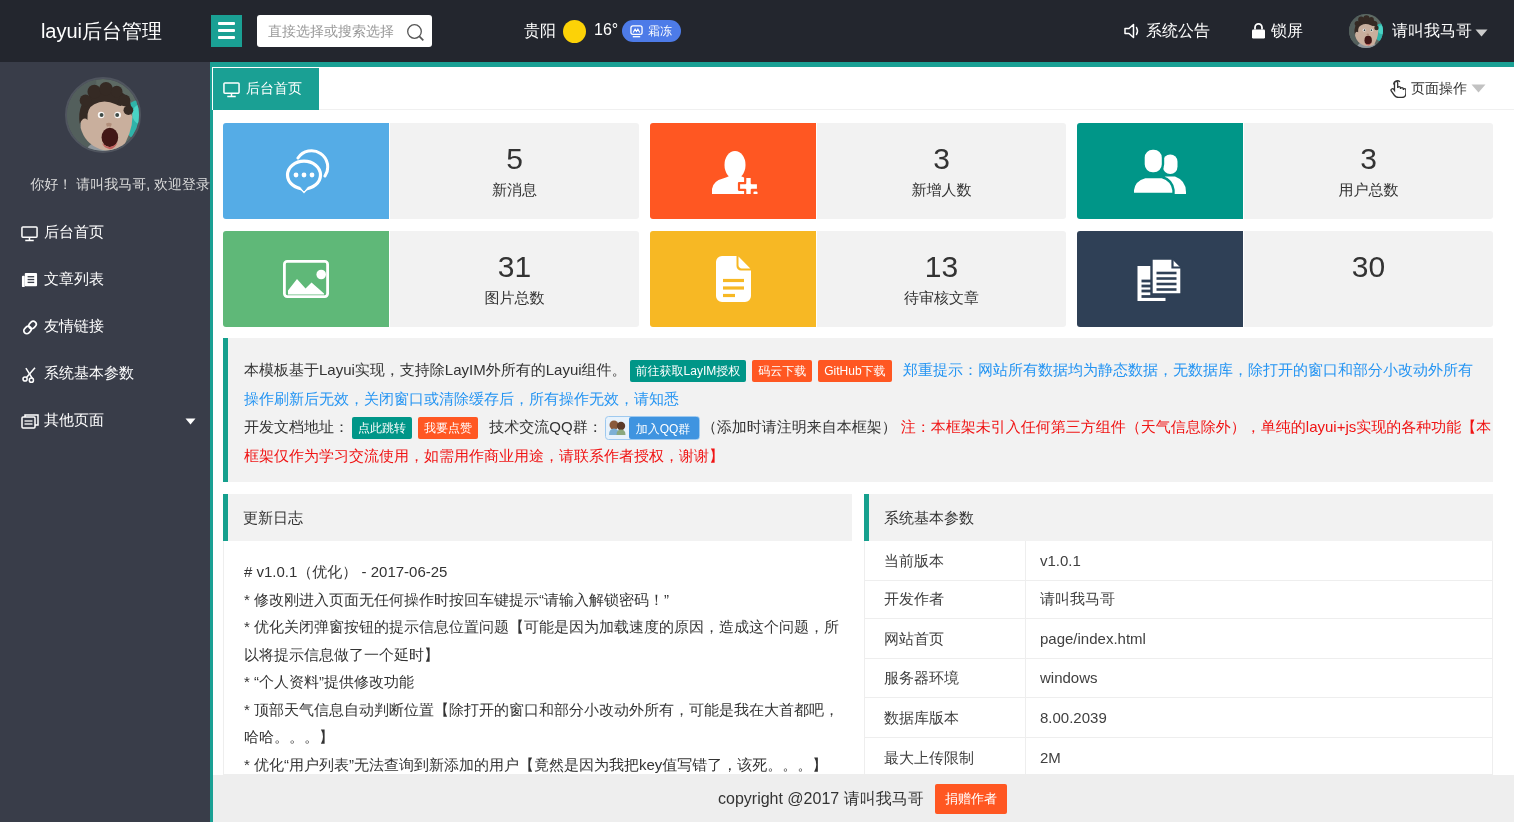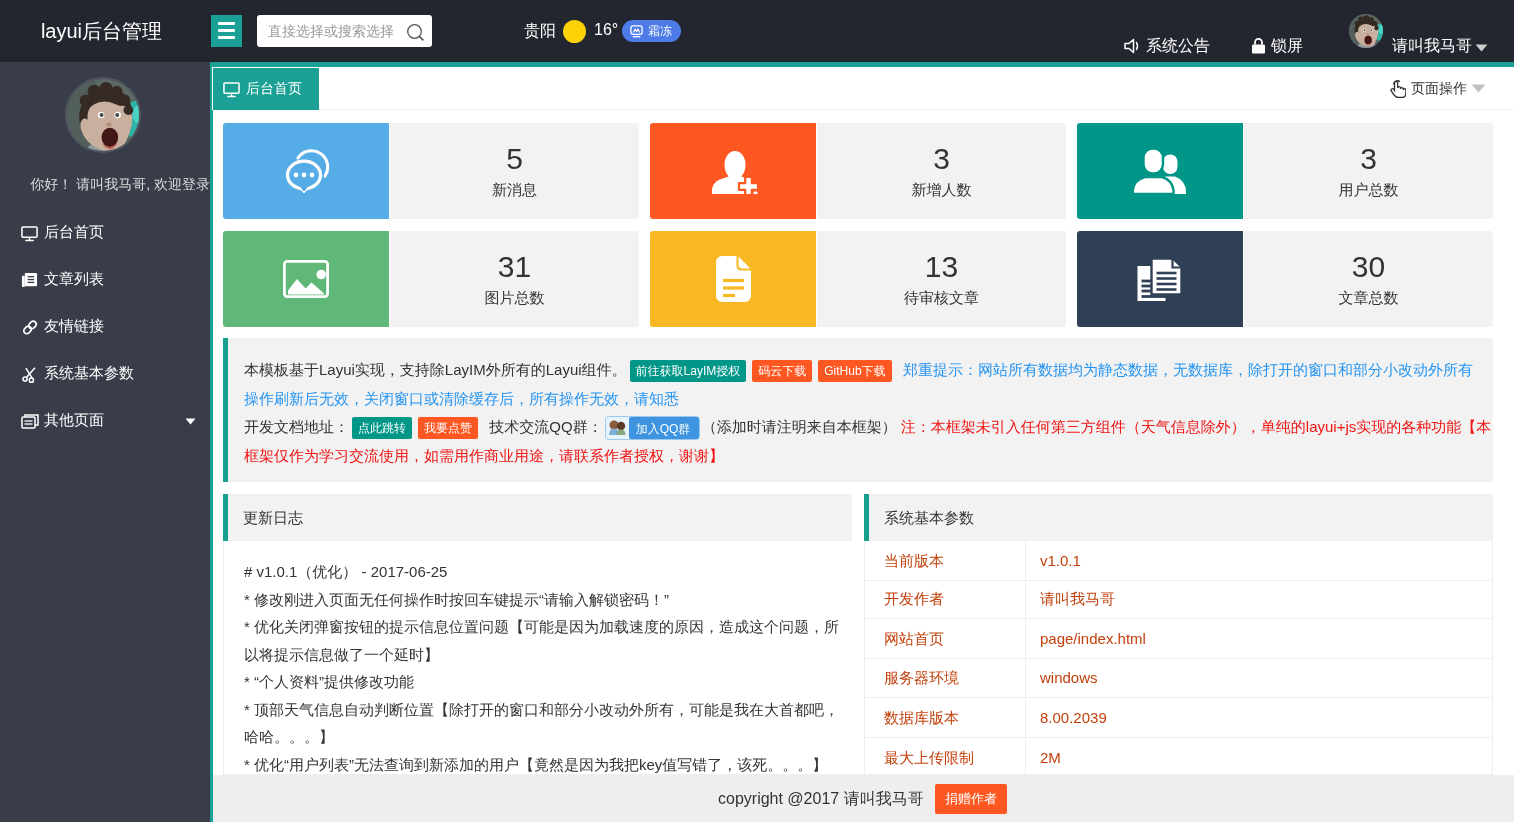--- a/index.html
+++ b/index.html
@@ -8,21 +8,21 @@
 
 #header { position:absolute; left:0; top:0; width:1514px; height:62px; background:#23262e; }
 #logo { position:absolute; left:0; top:0; width:203px; height:62px; line-height:62px; text-align:center; color:#fff; font-size:20px; }
 #burger { position:absolute; left:211px; top:15px; width:31px; height:32px; background:#1aa094; }
 #burger i { position:absolute; left:7px; width:17px; height:3px; background:#fff; border-radius:1px; }
 #search { position:absolute; left:257px; top:15px; width:175px; height:32px; background:#fff; border-radius:3px; }
 #search span { position:absolute; left:11px; top:8px; font-size:14px; color:#999; }
 #weather { position:absolute; left:519px; top:0; height:62px; color:#fff; font-size:16px; white-space:nowrap; }
 .sun { position:absolute; left:44px; top:19.5px; width:23px; height:23px; border-radius:50%; background:#fcd207; }
 #fb { position:absolute; left:103px; top:20px; height:22px; padding:0 9px 0 26px; line-height:22px; background:#4d7be8; color:#fff; font-size:12px; border-radius:11px; white-space:nowrap; }
-#hdr-right { position:absolute; left:0; top:15px; width:1514px; height:62px; color:#fff; font-size:16px; }
+#hdr-right { position:absolute; left:0; top:0; width:1514px; height:62px; color:#fff; font-size:16px; }
 .hitem { position:absolute; top:0; height:62px; line-height:62px; white-space:nowrap; }
 .hico { position:absolute; }
 #havatar { position:absolute; left:1349px; top:14px; width:34px; height:34px; border-radius:50%; overflow:hidden; }
 
 #side { position:absolute; left:0; top:62px; width:210px; height:760px; background:#393d49; }
 #savatar { position:absolute; left:65px; top:15px; width:76px; height:76px; border-radius:50%; overflow:hidden; border:2px solid #50555f; }
 #greet { position:absolute; left:0; top:114px; width:210px; text-align:right; color:#dcdcdc; font-size:14px; white-space:nowrap; }
 .mitem { position:absolute; left:0; width:210px; height:47px; color:#fff; font-size:15px; }
 .mitem .mi { position:absolute; left:21px; top:15px; }
 .mitem .mt { position:absolute; left:44px; top:13px; }
@@ -47,21 +47,21 @@
 .btn { display:inline-block; height:22px; line-height:22px; padding:0 6px; border-radius:2px; color:#fff; font-size:12px; vertical-align:middle; margin:0 3px; }
 .btn-teal { background:#009688; }
 .btn-red { background:#ff5722; }
 .t-blue { color:#2494f2; }
 .t-red { color:#f01414; }
 
 .panel-h { position:absolute; top:494px; height:47px; background:#f2f2f2; border-left:5px solid #16a08e; line-height:47px; font-size:15px; color:#333; padding-left:15px; }
 #logbody { position:absolute; left:223px; top:541px; width:702px; height:234px; background:#fff; border:1px solid #eee; border-top:none; padding:17px 20px 0 20px; font-size:15px; color:#333; }
 #logbody div { height:27.5px; line-height:27.5px; white-space:nowrap; }
 #tblbody { position:absolute; left:864px; top:541px; width:629px; height:234px; background:#fff; border:1px solid #eee; border-top:none; }
-.trow { position:absolute; left:0; width:627px; height:40px; border-bottom:1px solid #eee; font-size:15px; color:#c2410c; }
+.trow { position:absolute; left:0; width:627px; height:40px; border-bottom:1px solid #eee; font-size:15px; color:#404040; }
 .trow .c1 { position:absolute; left:19px; top:11px; }
 .trow .c2 { position:absolute; left:175px; top:11px; }
 .trow .vline { position:absolute; left:160px; top:0; width:1px; height:40px; background:#eee; }
 
 #footer { position:absolute; left:213px; top:775px; width:1301px; height:47px; background:#eee;padding-left:8px; }
 #footer .ftxt { position:absolute; left:505px; top:0; height:47px; line-height:47px; font-size:16px; color:#333; }
 #fbtn { position:absolute; left:722px; top:9px; height:30px; line-height:30px; padding:0 10px; background:#ff5722; color:#fff; font-size:13px; border-radius:2px; }
 </style>
 </head>
 <body>
@@ -307,21 +307,20 @@
         <g stroke="#2f4056" stroke-width="2.6">
           <line x1="20.5" y1="18" x2="40.5" y2="18"></line>
           <line x1="20.5" y1="23.5" x2="40.5" y2="23.5"></line>
           <line x1="20.5" y1="29" x2="40.5" y2="29"></line>
           <line x1="20.5" y1="34.5" x2="40.5" y2="34.5"></line>
         </g>
       </svg>
 </div>
     <div class="sinfo">
       <div class="snum">30</div>
-      <div class="slab">文章总数</div>
     </div>
   </div>
 
 <div id="notice">
   <div class="ln">本模板基于Layui实现，支持除LayIM外所有的Layui组件。<span class="btn btn-teal">前往获取LayIM授权</span><span class="btn btn-red">码云下载</span><span class="btn btn-red">GitHub下载</span>&nbsp;&nbsp;<span class="t-blue">郑重提示：网站所有数据均为静态数据，无数据库，除打开的窗口和部分小改动外所有</span></div>
   <div class="ln"><span class="t-blue">操作刷新后无效，关闭窗口或清除缓存后，所有操作无效，请知悉</span></div>
   <div class="ln">开发文档地址：<span class="btn btn-teal">点此跳转</span><span class="btn btn-red">我要点赞</span>&nbsp;&nbsp;技术交流QQ群：<span id="qqbadge"><svg width="95" height="24" viewBox="0 0 95 24">
           <rect x="0.5" y="0.5" width="94" height="23" rx="3" fill="#e8f2fb" stroke="#9ec9ef"></rect>
           <rect x="24" y="1" width="70" height="22" rx="2" fill="#3f94e0"></rect>
           <circle cx="9" cy="9" r="4.5" fill="#8a5a3c"></circle>

